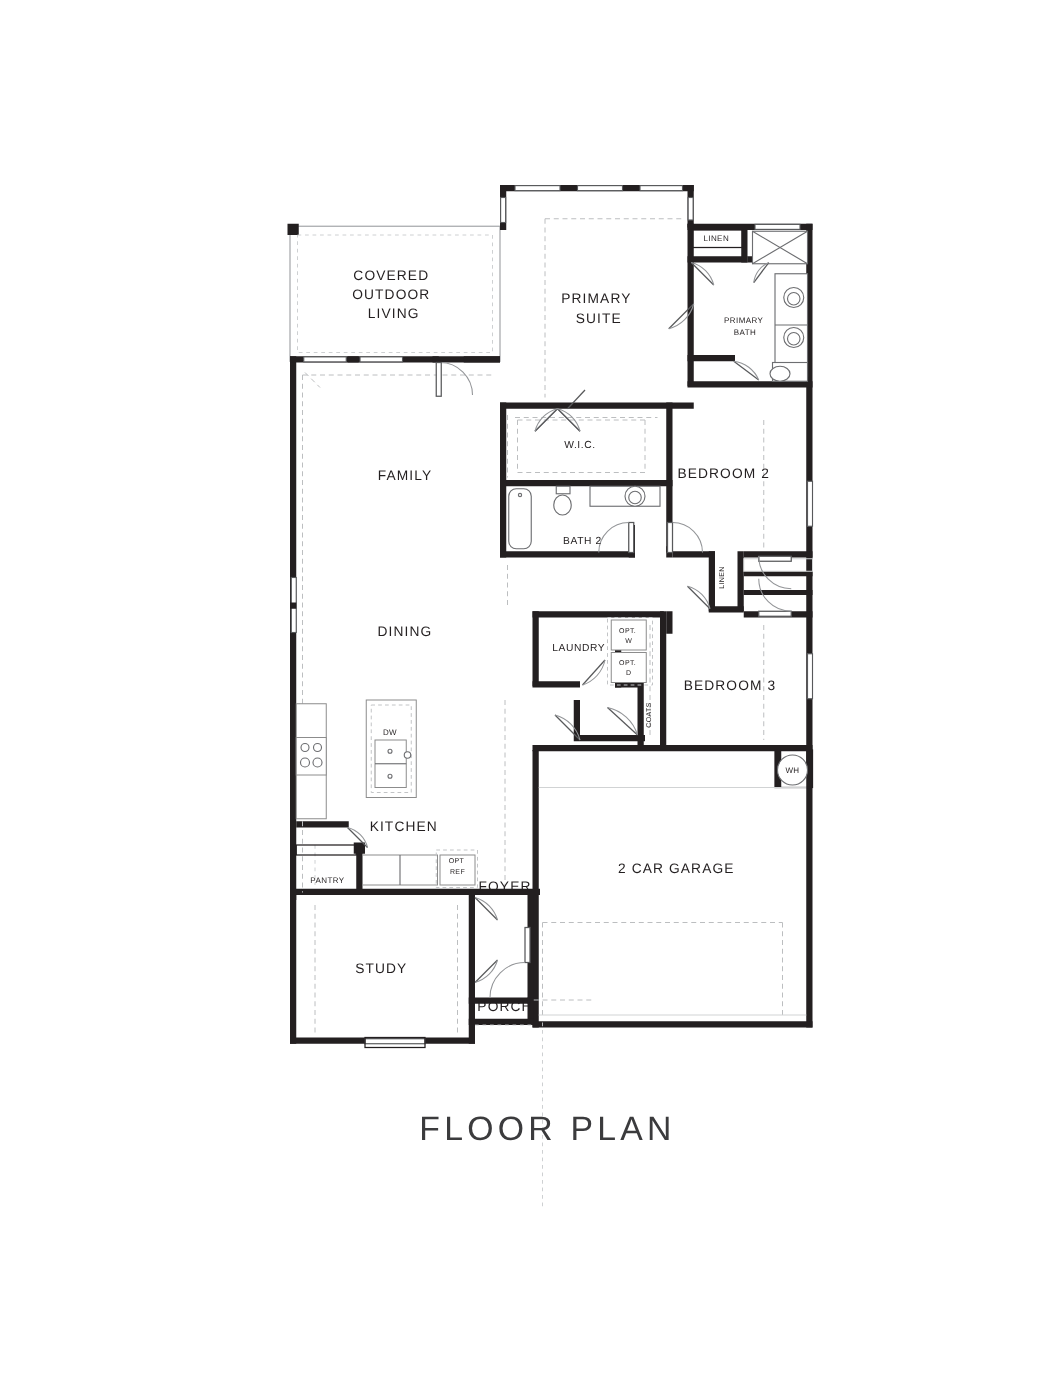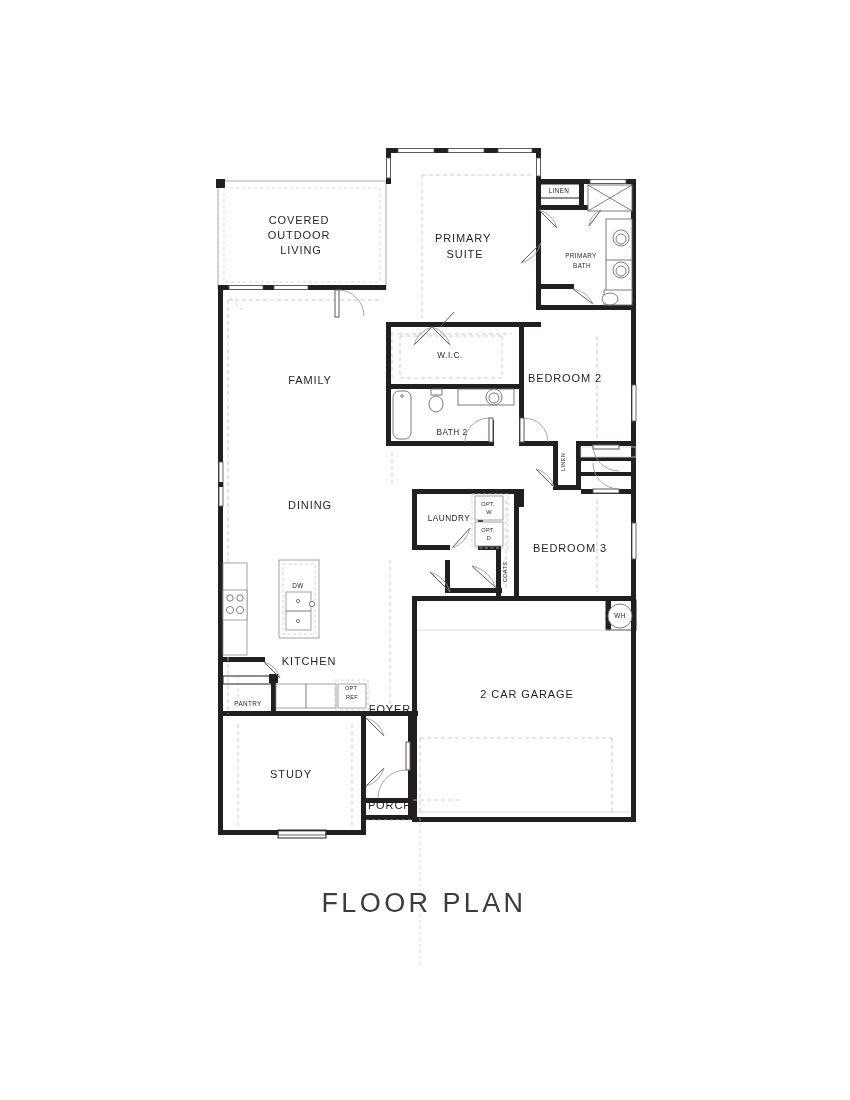--- a/index.html
+++ b/index.html
@@ -11,21 +11,21 @@
   body {
     width: 850px;
     height: 1100px;
     font-family: "Liberation Sans", sans-serif;
     color: #231f20;
     position: relative;
     overflow: hidden;
   }
   #plan-stage {
     position: absolute;
-    left: 2px; top: 0;
+    left: 16px; top: 0;
     width: 686px;
     height: 1100px;
   }
   svg#floorplan-svg {
     display: block;
     width: 850px;
     height: 1100px;
   }
   
   .wall-heavy   { fill: #231f20; stroke: none; }

